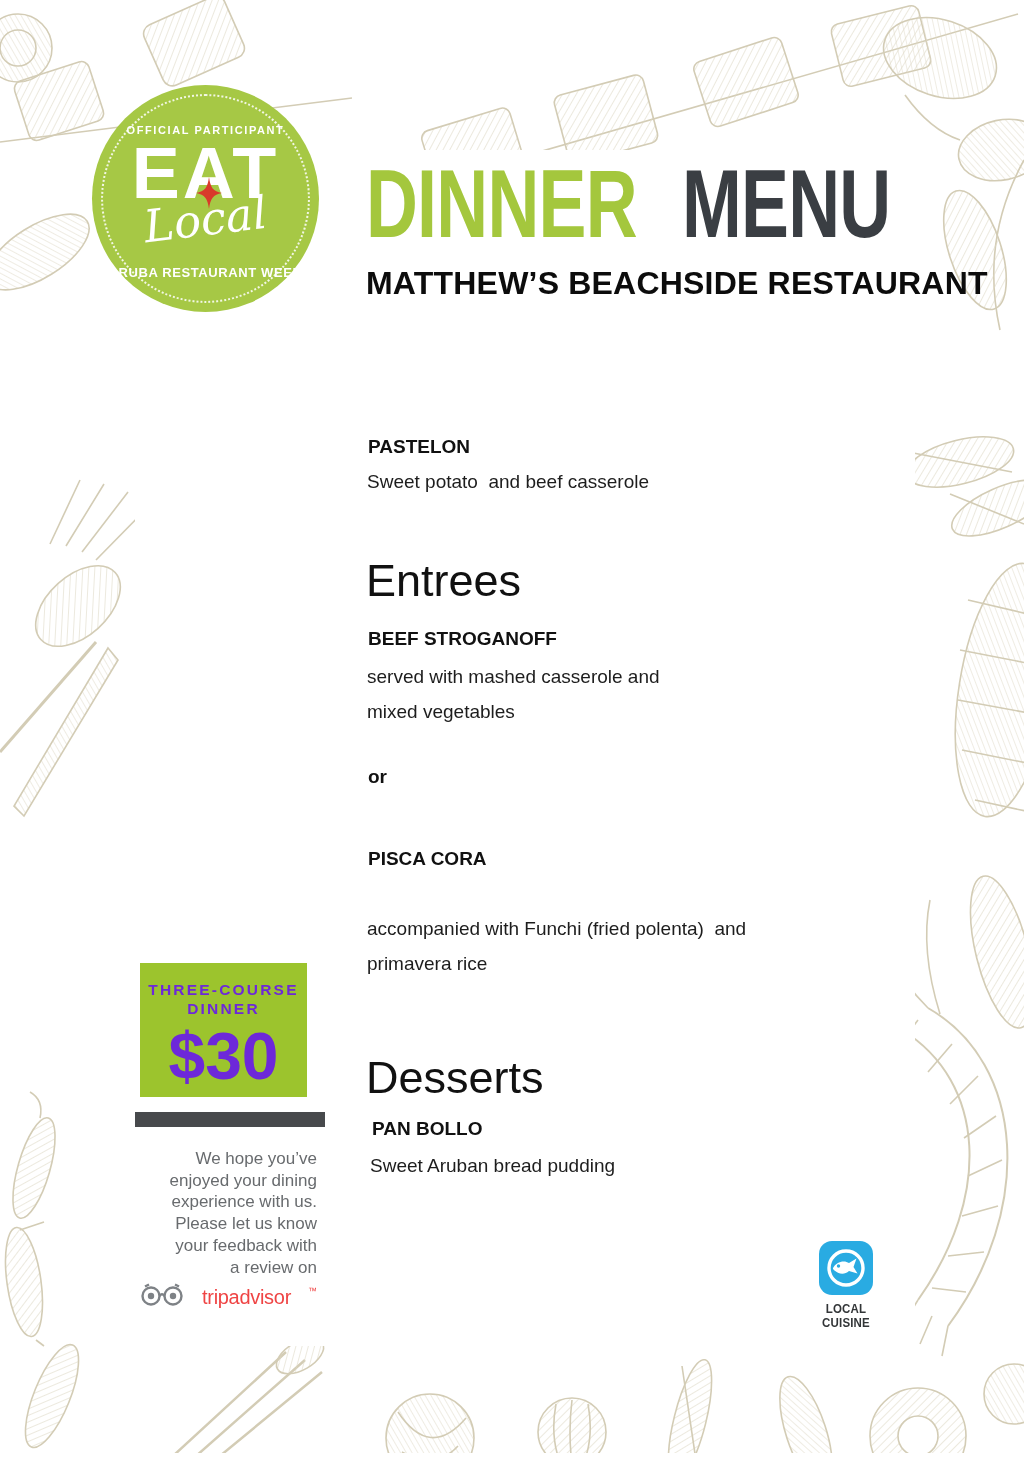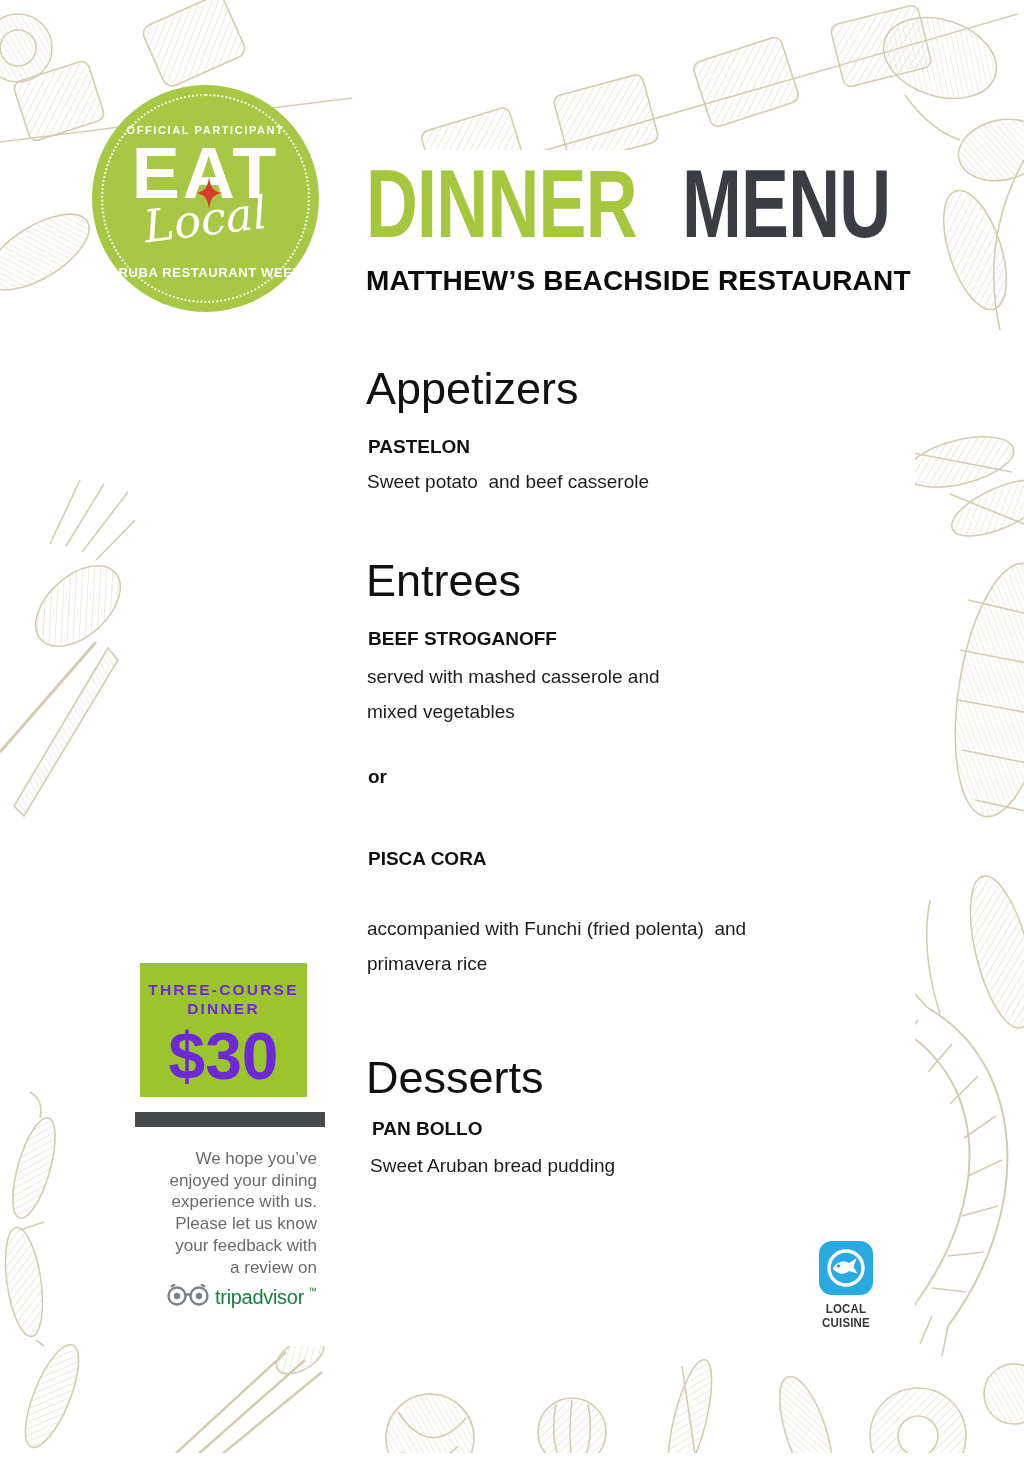--- a/index.html
+++ b/index.html
@@ -20,41 +20,41 @@
   .badge-eat{position:relative;margin-top:3px;font-size:72px;font-weight:bold;letter-spacing:3px;line-height:.95;}
   .badge-star{position:absolute;left:102px;top:12px;}
   .badge-local{font-family:"DejaVu Serif",serif;font-style:italic;font-size:45px;line-height:.9;margin-top:-7px;transform:rotate(-7deg);}
   .badge-week{margin-top:24px;font-size:13px;font-weight:bold;letter-spacing:.6px;}
 
   
   .title{left:366px;top:155px;height:100px;width:560px;font-weight:bold;font-size:97px;line-height:1;}
   .title .w{position:absolute;top:0;transform:scaleX(.74);transform-origin:0 0;letter-spacing:-1px;white-space:nowrap;}
   .title .w1{left:0;color:#a4c73d;}
   .title .w2{left:316px;color:#3a3e43;}
-  .subtitle{left:366px;top:265px;font-size:28px;font-weight:bold;letter-spacing:.2px;color:#0c0c0c;}
+  .subtitle{left:366px;top:265px;font-size:32px;font-weight:bold;letter-spacing:.2px;color:#0c0c0c;}
 
   
   .sec-heading{position:absolute;left:366px;font-size:45px;color:#111;}
   .item-name{position:absolute;left:368px;font-size:19px;font-weight:bold;color:#111;white-space:pre;}
   .desc{position:absolute;left:367px;font-size:19px;color:#1d1d1d;white-space:pre;}
   .or-sep{position:absolute;left:368px;font-size:19px;font-weight:bold;color:#111;}
 
   
   .price-box{
     left:140px;top:963px;width:167px;height:134px;background:#9cc42d;color:#6d28d9;
     text-align:center;
   }
   .pb-line{font-size:15.5px;font-weight:bold;letter-spacing:2.2px;line-height:1.25;}
   .pb-line:first-child{padding-top:17px;}
   .pb-price{font-size:66px;font-weight:bold;line-height:1;margin-top:4px;}
   .dark-bar{left:135px;top:1112px;width:190px;height:15px;background:#47494c;}
 
   
   .feedback{left:135px;top:1148px;width:182px;text-align:right;font-size:17px;line-height:21.7px;color:#686b6e;}
-  .ta-row{left:135px;top:1283px;width:182px;display:flex;justify-content:flex-end;align-items:center;gap:4px;color:#15803d;}
+  .ta-row{left:135px;top:1283px;width:182px;display:flex;justify-content:flex-end;align-items:center;gap:17px;color:#ef4444;}
   .ta-text{font-size:20px;letter-spacing:-.3px;}
   .ta-tm{font-size:9px;position:relative;top:-6px;}
 
   
   .local{left:814px;top:1241px;width:64px;text-align:center;}
   .local-icon{width:54px;height:54px;margin:0 auto;background:#29abe2;border-radius:13px;display:flex;align-items:center;justify-content:center;}
   .local-label{margin-top:7px;font-size:12.5px;font-weight:bold;line-height:1.15;color:#323537;letter-spacing:.2px;transform:scaleX(.92);}
 </style>
 </head>
 <body>
@@ -153,21 +153,20 @@
     <div class="badge-local">Local</div>
     <div class="badge-week">ARUBA RESTAURANT WEEK</div>
   </div>
 
   <div class="layer title">
     <span class="w w1">DINNER</span>
     <span class="w w2">MENU</span>
   </div>
   <div class="layer subtitle">MATTHEW’S BEACHSIDE RESTAURANT</div>
 
-  <div class="sec-heading layer" style="top:363px">Appetizers</div>
   <div class="item-name layer" style="top:436px">PASTELON</div>
   <div class="desc layer" style="top:471px">Sweet potato  and beef casserole</div>
 
   <div class="sec-heading layer" style="top:555px">Entrees</div>
   <div class="item-name layer" style="top:628px">BEEF STROGANOFF</div>
   <div class="desc layer" style="top:666px">served with mashed casserole and</div>
   <div class="desc layer" style="top:701px">mixed vegetables</div>
   <div class="or-sep layer" style="top:766px">or</div>
   <div class="item-name layer" style="top:848px">PISCA CORA</div>
   <div class="desc layer" style="top:918px">accompanied with Funchi (fried polenta)  and</div>

